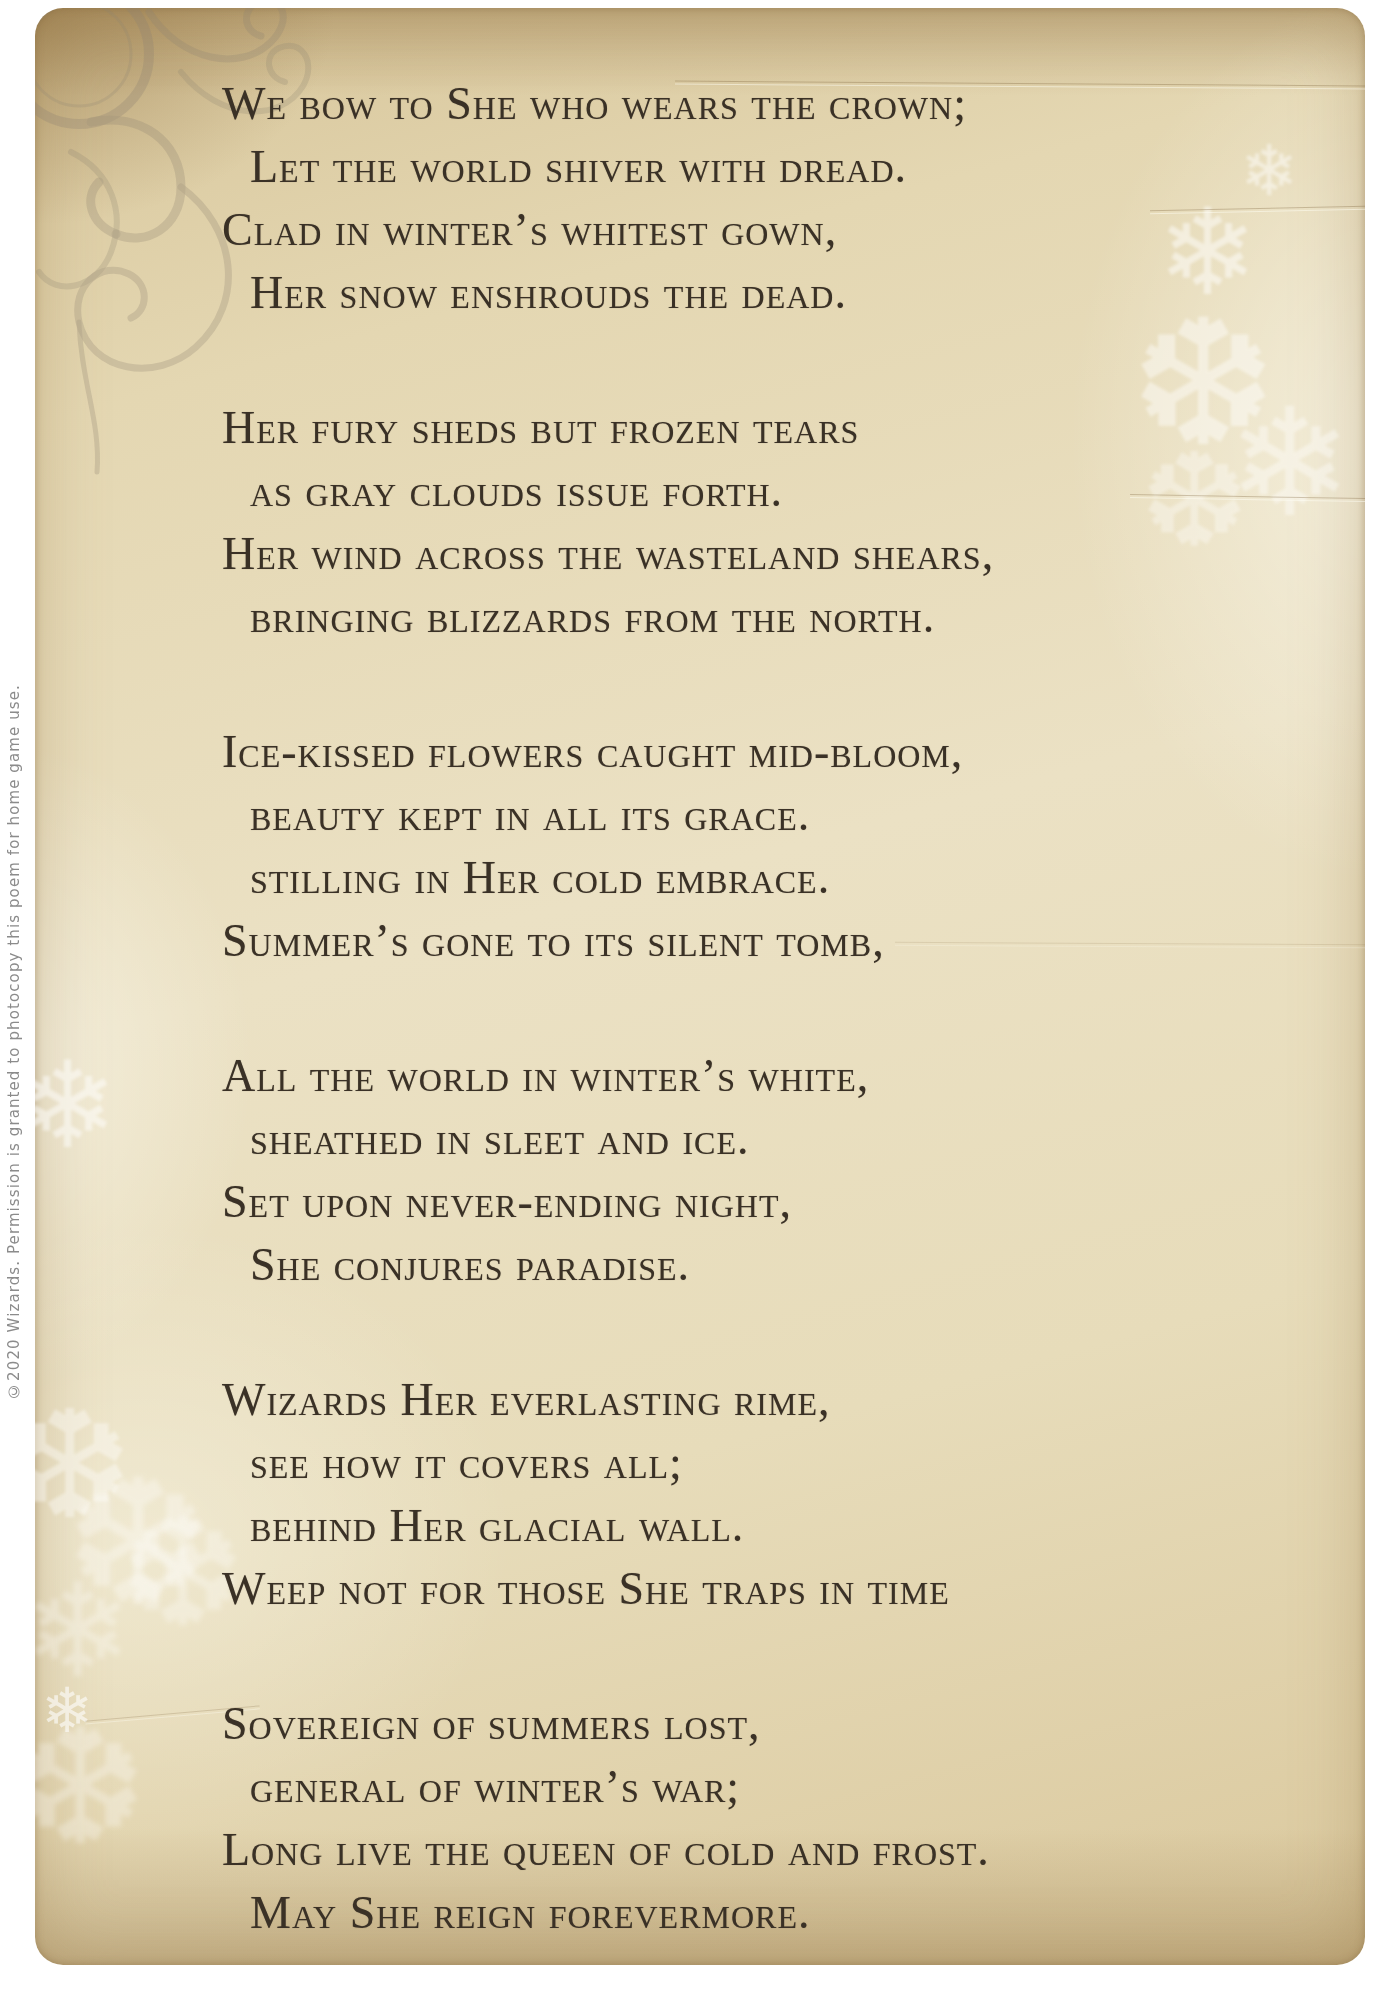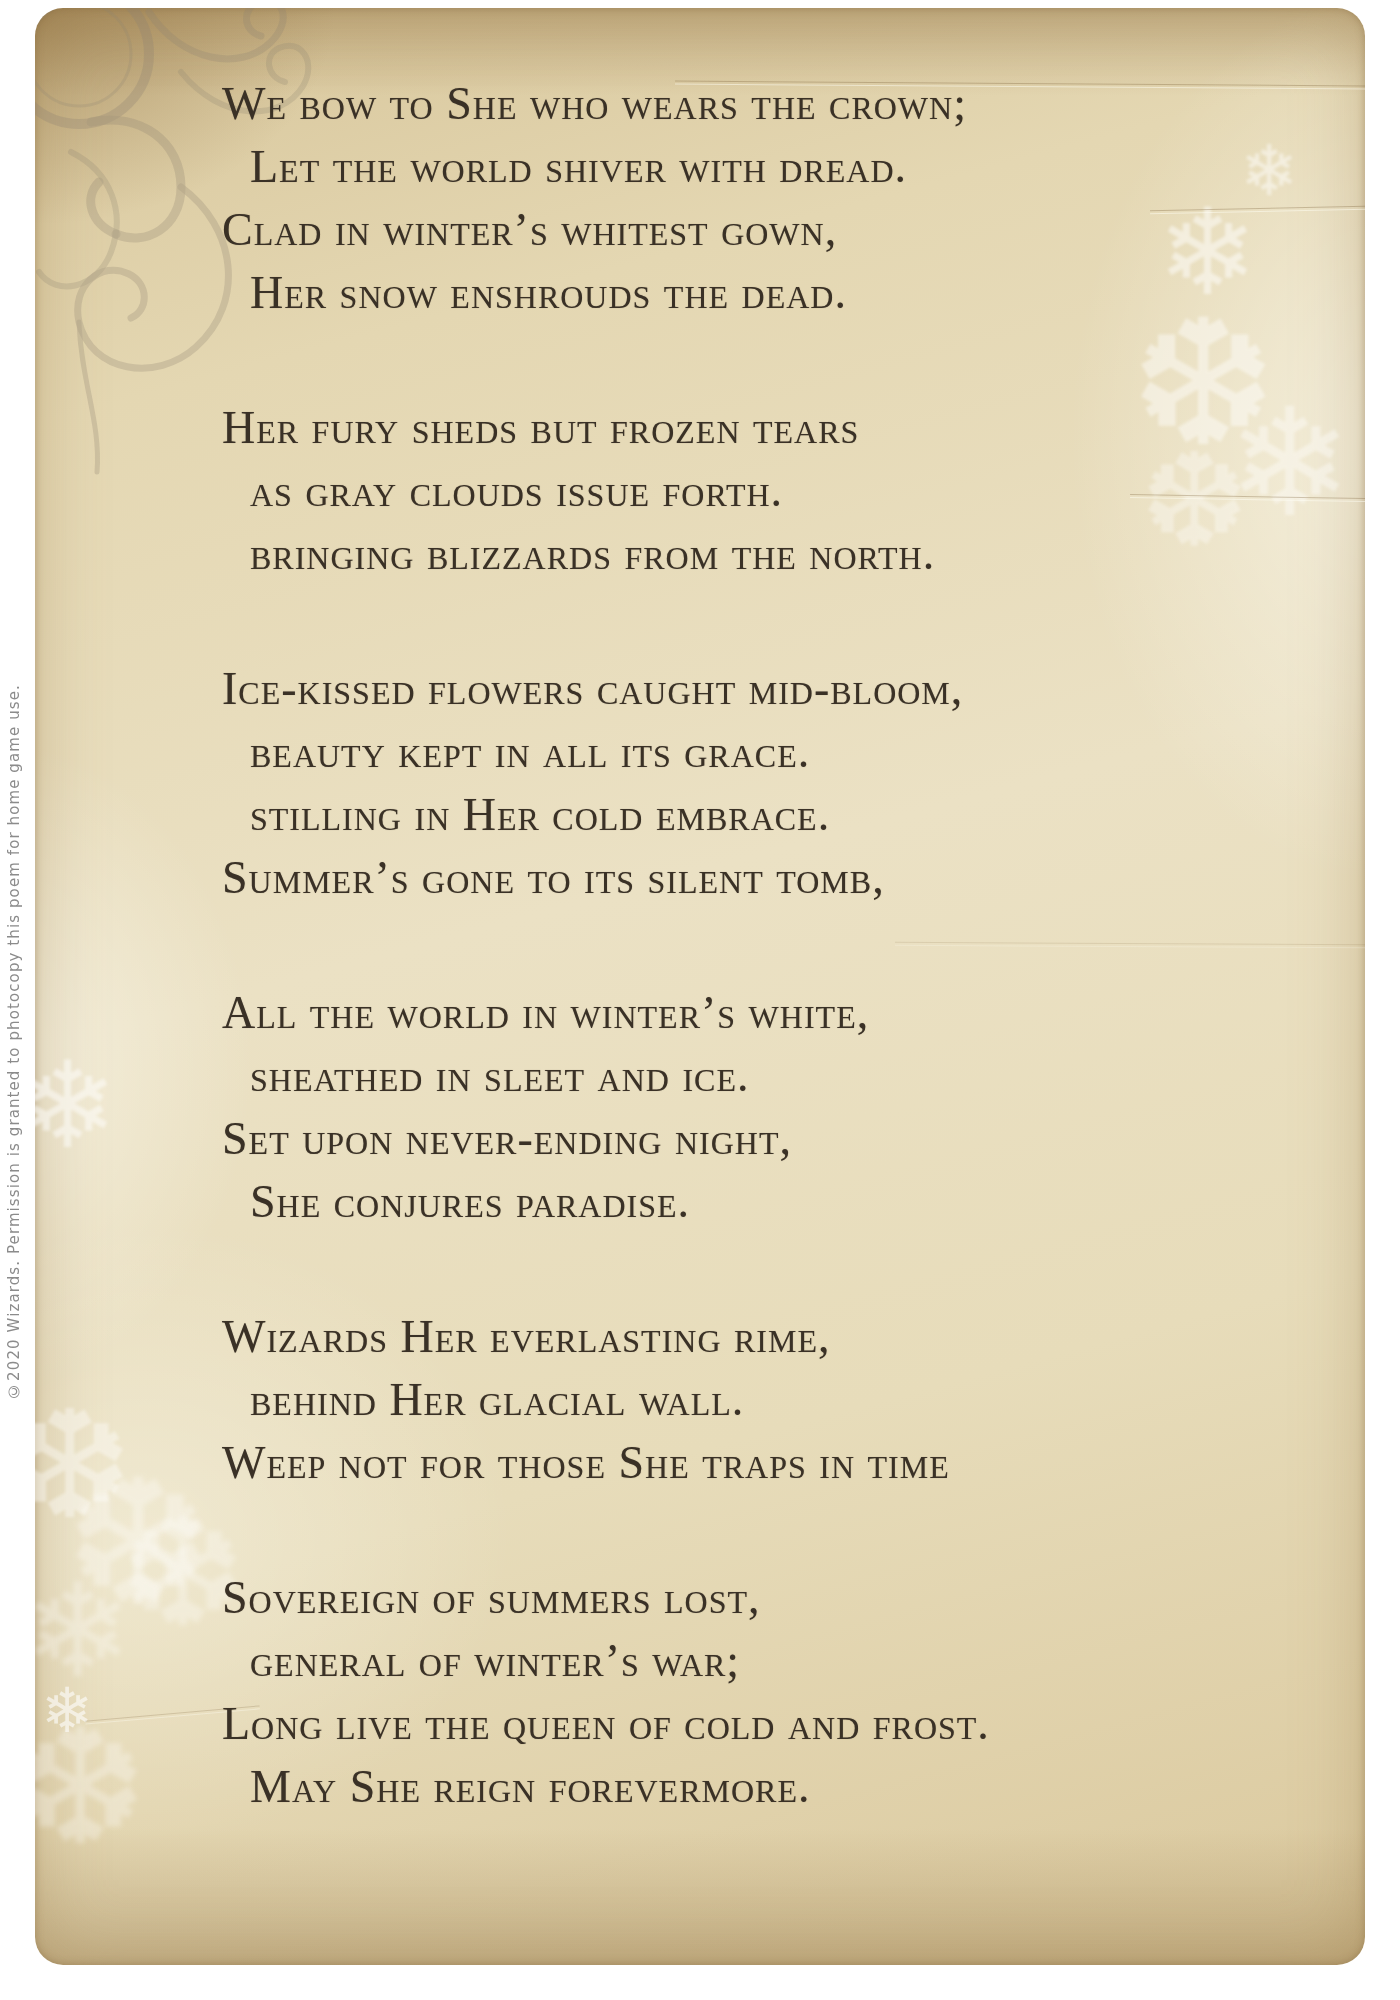--- a/index.html
+++ b/index.html
@@ -129,36 +129,38 @@
   <div class="poem">
       <div class="stanza">
         <div class="line">We bow to She who wears the crown;</div>
         <div class="line indent">Let the world shiver with dread.</div>
         <div class="line">Clad in winter’s whitest gown,</div>
         <div class="line indent">Her snow enshrouds the dead.</div>
       </div>
       <div class="stanza">
         <div class="line">Her fury sheds but frozen tears</div>
         <div class="line indent">as gray clouds issue forth.</div>
+        <div class="line">Her wind across the wasteland shears,</div>
         <div class="line indent">bringing blizzards from the north.</div>
       </div>
       <div class="stanza">
         <div class="line">Ice-kissed flowers caught mid-bloom,</div>
         <div class="line indent">beauty kept in all its grace.</div>
         <div class="line indent">stilling in Her cold embrace.</div>
         <div class="line">Summer’s gone to its silent tomb,</div>
       </div>
       <div class="stanza">
         <div class="line">All the world in winter’s white,</div>
         <div class="line indent">sheathed in sleet and ice.</div>
         <div class="line">Set upon never-ending night,</div>
         <div class="line indent">She conjures paradise.</div>
       </div>
       <div class="stanza">
         <div class="line">Wizards Her everlasting rime,</div>
+        <div class="line indent">see how it covers all;</div>
         <div class="line indent">behind Her glacial wall.</div>
         <div class="line">Weep not for those She traps in time</div>
       </div>
       <div class="stanza">
         <div class="line">Sovereign of summers lost,</div>
         <div class="line indent">general of winter’s war;</div>
         <div class="line">Long live the queen of cold and frost.</div>
         <div class="line indent">May She reign forevermore.</div>
       </div>
     </div>

